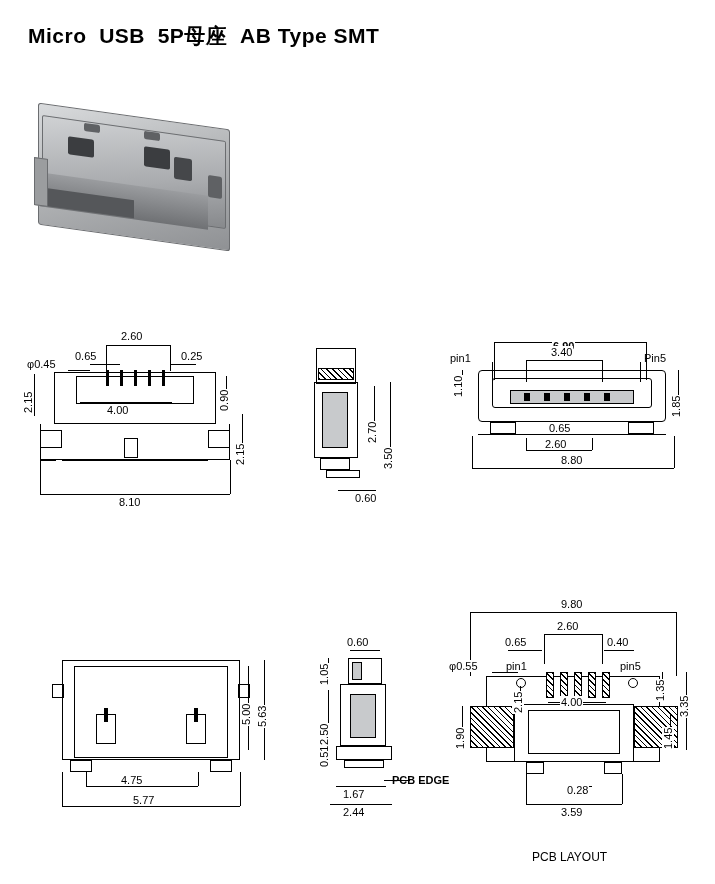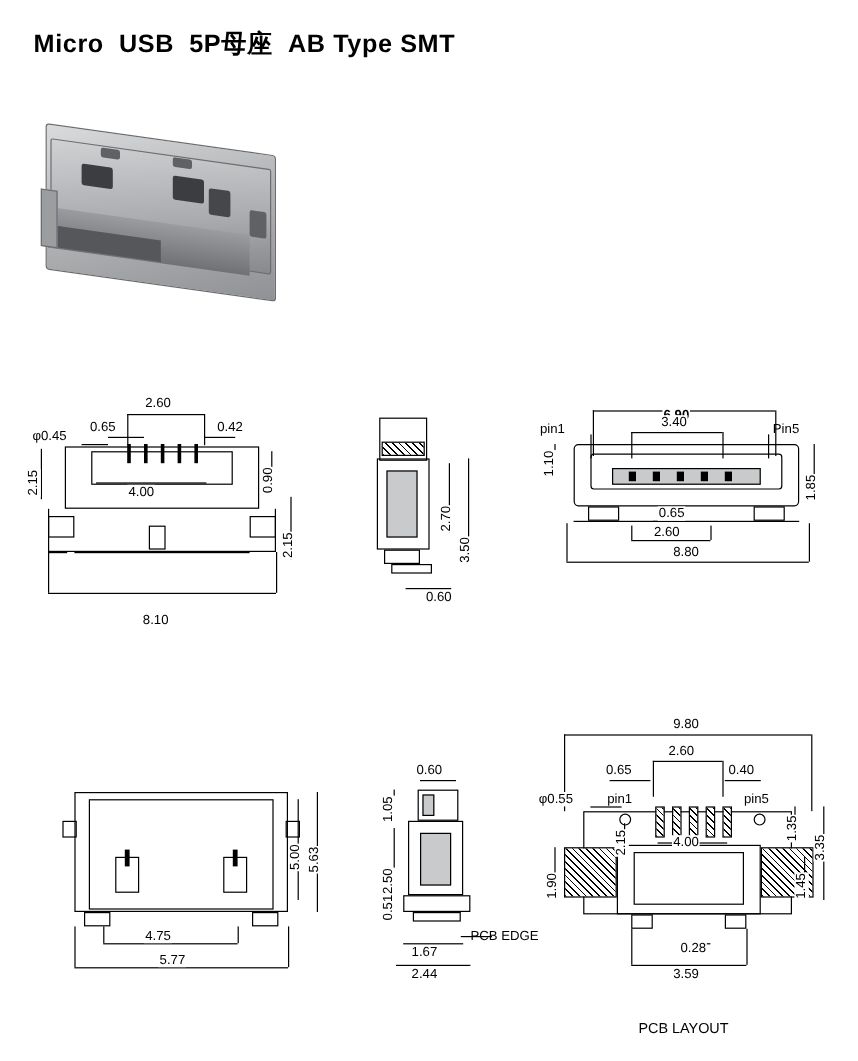--- a/index.html
+++ b/index.html
@@ -117,21 +117,21 @@
 
   <div class="ln lnh" style="left:86px;top:27px;width:64px;"></div>
   <div class="ln lnv" style="left:86px;top:27px;height:26px;"></div>
   <div class="ln lnv" style="left:150px;top:27px;height:26px;"></div>
   <div class="dim" style="left:100px;top:12px;">2.60</div>
 
   <div class="ln lnh" style="left:70px;top:46px;width:30px;"></div>
   <div class="dim" style="left:54px;top:32px;">0.65</div>
 
   <div class="ln lnh" style="left:150px;top:46px;width:26px;"></div>
-  <div class="dim" style="left:160px;top:32px;">0.42</div>
+  <div class="dim" style="left:160px;top:32px;">0.25</div>
 
   <div class="dim" style="left:6px;top:40px;">φ0.45</div>
   <div class="ln lnh" style="left:48px;top:52px;width:22px;"></div>
 
   <div class="box" style="left:34px;top:54px;width:162px;height:52px;"></div>
   <div class="box" style="left:56px;top:58px;width:118px;height:28px;"></div>
 
   <div class="pinbar" style="left:86px;top:52px;width:3px;height:16px;"></div>
   <div class="pinbar" style="left:100px;top:52px;width:3px;height:16px;"></div>
   <div class="pinbar" style="left:114px;top:52px;width:3px;height:16px;"></div>
@@ -153,21 +153,21 @@
   <div class="box" style="left:20px;top:106px;width:190px;height:36px;border-top:none;"></div>
   <div class="box" style="left:20px;top:112px;width:22px;height:18px;"></div>
   <div class="box" style="left:188px;top:112px;width:22px;height:18px;"></div>
   <div class="box" style="left:104px;top:120px;width:14px;height:20px;"></div>
   <div class="ln lnh" style="left:42px;top:142px;width:146px;"></div>
   <div class="ln lnh" style="left:20px;top:142px;width:16px;"></div>
 
   <div class="ln lnh" style="left:20px;top:176px;width:190px;"></div>
   <div class="ln lnv" style="left:20px;top:142px;height:34px;"></div>
   <div class="ln lnv" style="left:210px;top:142px;height:34px;"></div>
-  <div class="dim" style="left:98px;top:178px;margin-top:15px;">8.10</div>
+  <div class="dim" style="left:98px;top:178px;">8.10</div>
 </div>
 
 <div class="dwg" style="left:296px;top:338px;width:130px;height:190px;">
 
   <div class="box" style="left:20px;top:10px;width:40px;height:36px;"></div>
   <div class="box hatch" style="left:22px;top:30px;width:36px;height:12px;"></div>
 
   <div class="box" style="left:18px;top:44px;width:44px;height:76px;"></div>
   <div class="box fillgray" style="left:26px;top:54px;width:26px;height:56px;"></div>
 
@@ -286,21 +286,21 @@
   <div class="ln lnv" style="left:36px;top:30px;height:26px;"></div>
   <div class="dim vert" style="left:26px;top:58px;">1.05</div>
 
   <div class="ln lnv" style="left:36px;top:62px;height:54px;"></div>
   <div class="dim vert" style="left:26px;top:118px;">2.50</div>
 
   <div class="ln lnv" style="left:36px;top:120px;height:18px;"></div>
   <div class="dim vert" style="left:26px;top:140px;">0.51</div>
 
   <div class="ln lnh" style="left:92px;top:152px;width:26px;"></div>
-  <div class="lbl" style="left:100px;top:146px;font-weight:normal;">PCB EDGE</div>
+  <div class="lbl" style="left:100px;top:146px;font-weight:bold;">PCB EDGE</div>
 
   <div class="ln lnh" style="left:44px;top:158px;width:50px;"></div>
   <div class="dim" style="left:50px;top:160px;">1.67</div>
 
   <div class="ln lnh" style="left:38px;top:176px;width:62px;"></div>
   <div class="dim" style="left:50px;top:178px;">2.44</div>
 </div>
 
 <div class="dwg" style="left:448px;top:598px;width:250px;height:270px;">
 

